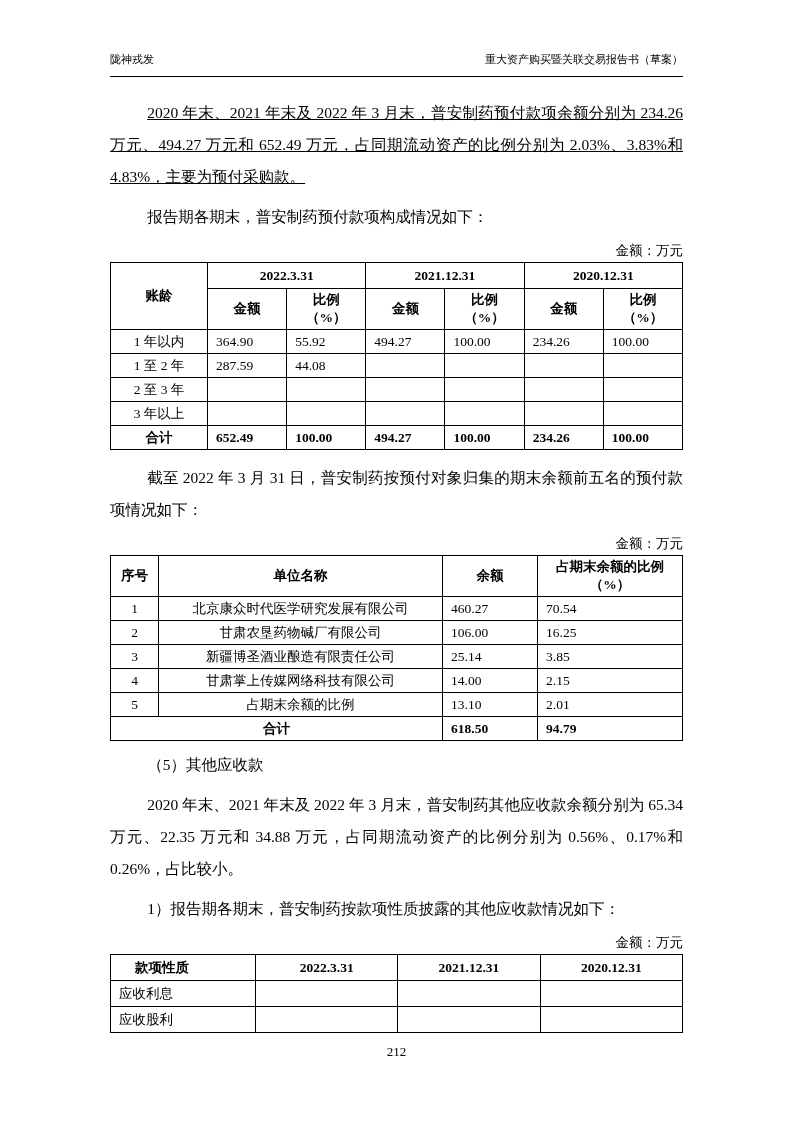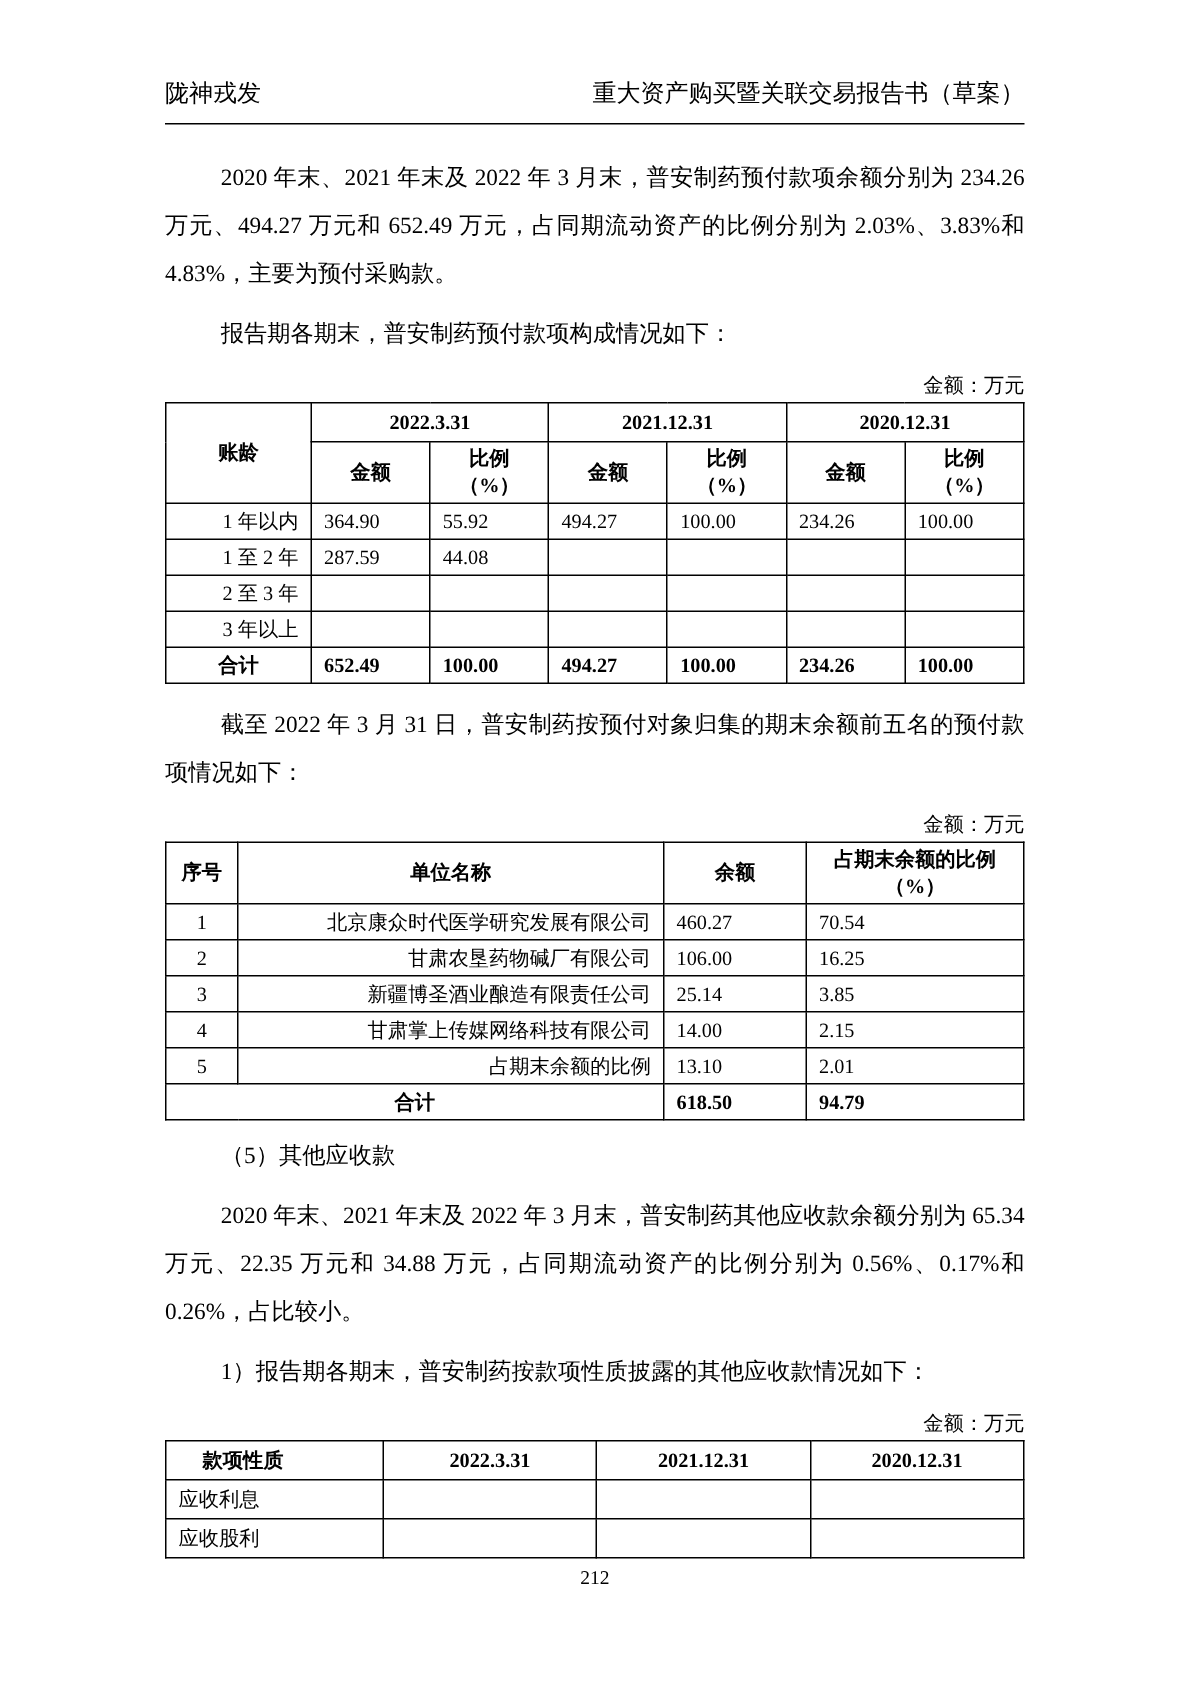--- a/index.html
+++ b/index.html
@@ -5,42 +5,42 @@
   * { margin:0; padding:0; box-sizing:border-box; }
   html,body { background:#ffffff; }
   .page {
     width:793px; height:1122px; background:#fff; color:#000;
     position:relative; overflow:hidden;
     padding:52px 110px 0 110px;
     font-family:"Liberation Serif","DejaVu Serif",serif;
   }
   .doc-header {
     display:flex; justify-content:space-between; align-items:flex-end;
-    font-size:16px; padding-bottom:9px; border-bottom:1px solid #000;
+    font-size:11px; padding-bottom:9px; border-bottom:1px solid #000;
   }
   .para {
     font-size:15.5px; line-height:32px; text-align:justify;
     text-indent:2.4em;
   }
-  .mt-lg { margin-top:20px; }
+  .mt-lg { margin-top:20px;text-decoration:underline; }
   .mt-md { margin-top:12px; }
   .mt-sm { margin-top:8px; }
   .unit-note {
     font-size:13.5px; line-height:19px; text-align:right;
     margin-top:8px; margin-bottom:2px;
   }
   table {
     width:100%; border-collapse:collapse; table-layout:fixed;
     font-size:13.5px;
   }
   th, td { border:1px solid #000; vertical-align:middle; padding:2px 8px; }
   th { font-weight:bold; text-align:center; height:26px; }
   td { height:24px; }
   td.num { text-align:left; }
-  td.lbl { text-align:right; }
+  td.lbl { text-align:center; }
   td.ctr { text-align:center; }
   .total-row td { font-weight:bold;margin-top:45px; }
   .nature-table td.lbl, .nature-table th.lbl-h { text-align:left; }
   .nature-table th.lbl-h { text-align:left; padding-left:24px; }
   .nature-table td { height:26px; }
   .page-number {
     position:absolute; bottom:62px; left:0; right:0;
     text-align:center; font-size:13px;
   }
 </style>

